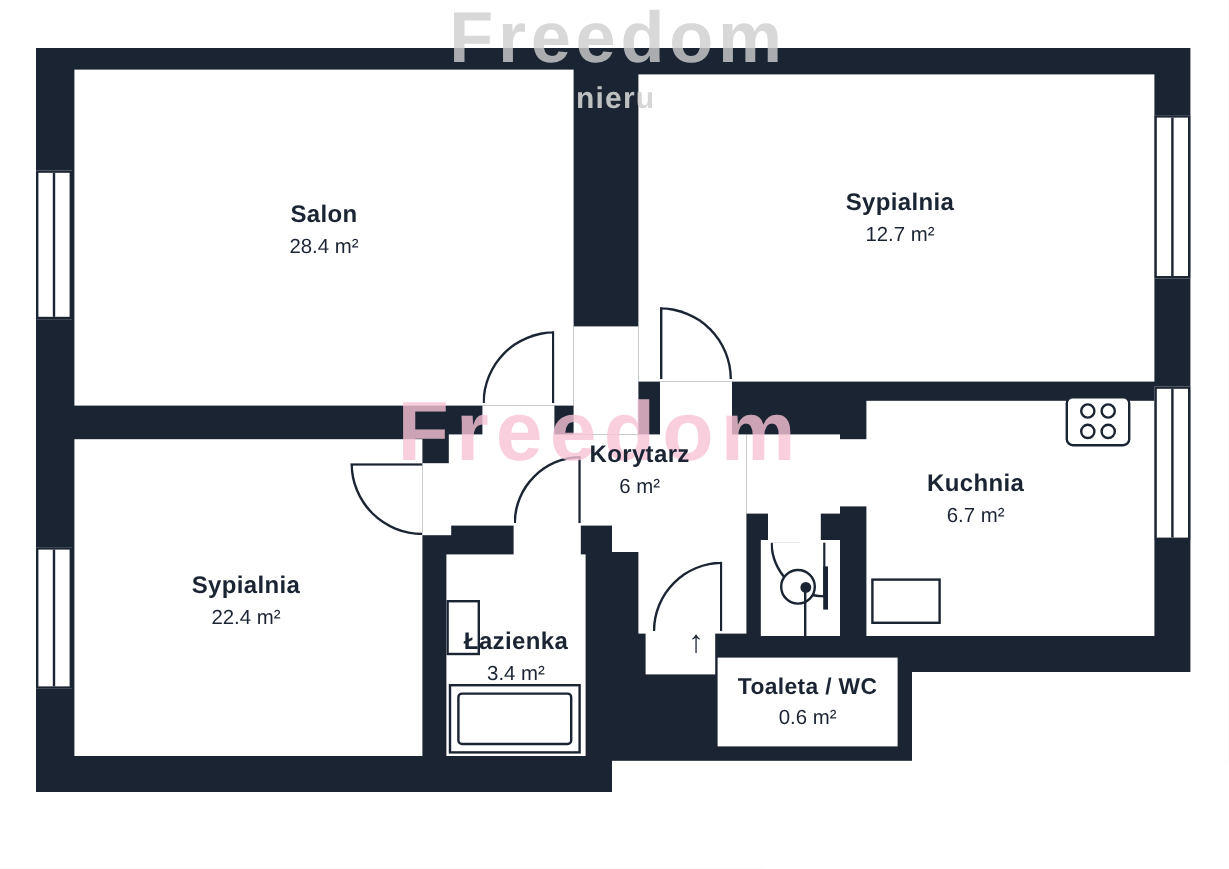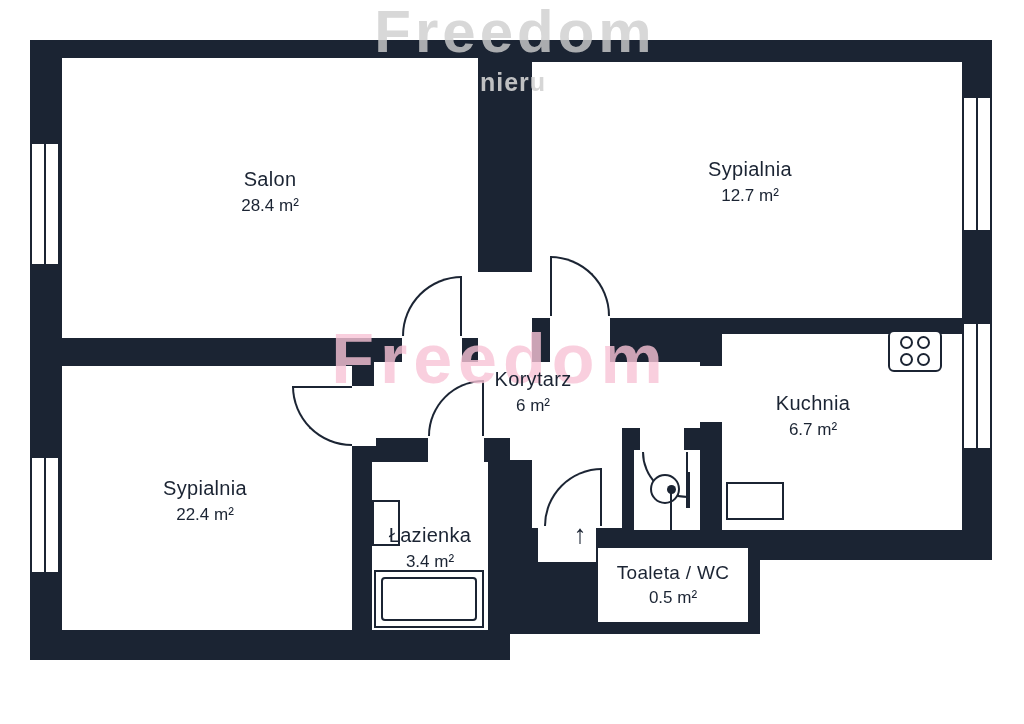--- a/index.html
+++ b/index.html
@@ -9,21 +9,21 @@
   }
   .abs{position:absolute;box-sizing:border-box;}
   .dark{background:#1b2433;z-index:1;}
   .floor{background:#ffffff;z-index:2;}
   .window{background:#ffffff;border:2px solid #1b2433;z-index:3;}
   .window::after{content:"";position:absolute;left:50%;top:0;bottom:0;width:2px;margin-left:-1px;background:#1b2433;}
   .door{background:#ffffff;border:2px solid #1b2433;z-index:4;}
   .fixture{z-index:4;}
   .watermark{z-index:7;white-space:nowrap;line-height:1;}
   .room-label{z-index:8;transform:translateX(-50%);text-align:center;color:#1b2433;}
-  .room-name{font-weight:400;font-size:20px;letter-spacing:.3px;}
+  .room-name{font-weight:700;font-size:20px;letter-spacing:.3px;}
   .room-area{font-size:17px;margin-top:5px;}
 
   
   #f1{left:30px;top:40px;width:962px;height:520px;}
   #f2{left:30px;top:560px;width:480px;height:100px;}
   #f3{left:510px;top:560px;width:250px;height:74px;}
 
   
   #r-salon{left:62px;top:58px;width:416px;height:280px;}
   #r-syp1{left:532px;top:62px;width:430px;height:256px;}
@@ -171,20 +171,20 @@
   <div class="abs room-label" id="lbl-syp2">
     <div class="room-name">Sypialnia</div>
     <div class="room-area">22.4 m²</div>
   </div>
   <div class="abs room-label" id="lbl-lazienka">
     <div class="room-name">Łazienka</div>
     <div class="room-area">3.4 m²</div>
   </div>
   <div class="abs" id="toaleta-box">
     <div class="room-name">Toaleta / WC</div>
-    <div class="room-area">0.5 m²</div>
+    <div class="room-area">0.6 m²</div>
   </div>
 
   <div class="abs watermark" id="wm-top">Freedom</div>
   <div class="abs watermark" id="wm-sub">nieru</div>
   <div class="abs watermark" id="wm-mid">Freedom</div>
 
 </div>
 
 </body></html>

